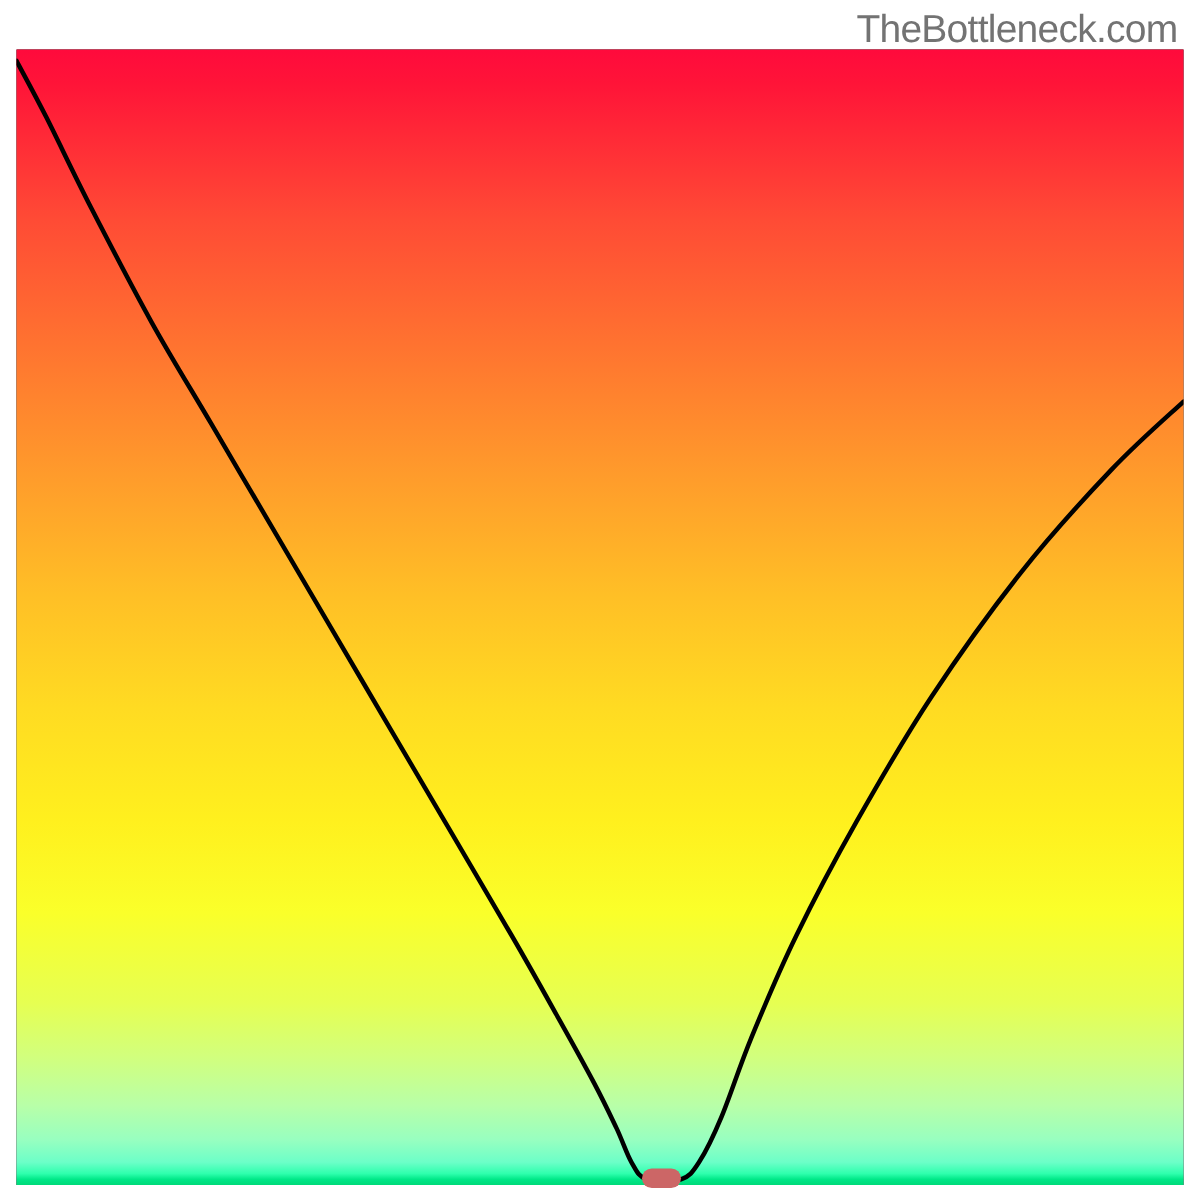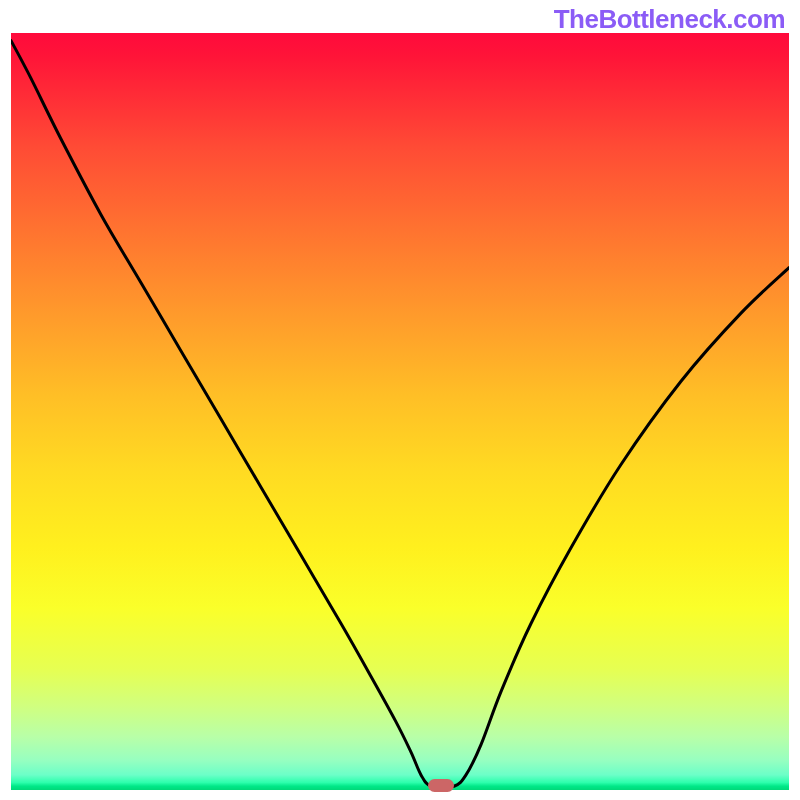--- a/index.html
+++ b/index.html
@@ -14,22 +14,22 @@
     position: relative;
     width: 800px;
     height: 800px;
   }
   .watermark {
     position: absolute;
     top: 4px;
     right: 15px;
     font-family: Arial, Helvetica, sans-serif;
     font-size: 26px;
-    font-weight: bold;
-    color: #8b5cf6;
+    font-weight: normal;
+    color: #737373;
     z-index: 50;
     letter-spacing: -0.5px;
   }
   .plot-area {
     position: absolute;
     left: 11px;
     top: 33px;
     width: 778px;
     height: 757px;
     background: #000;

